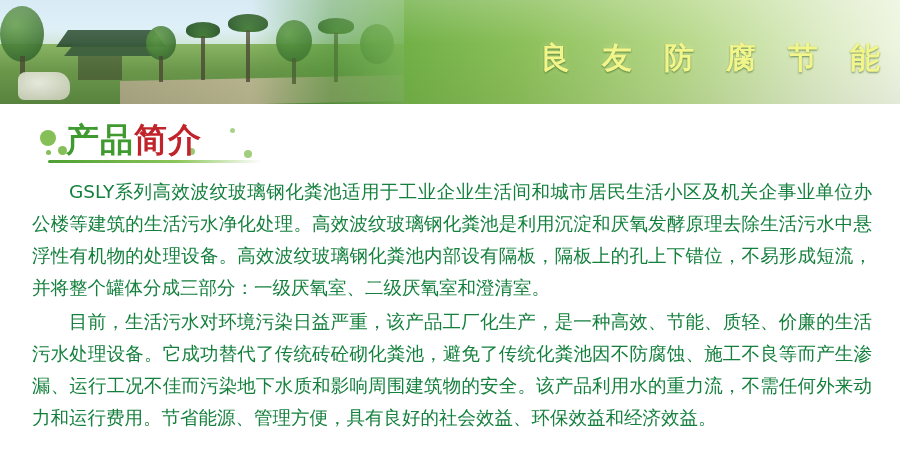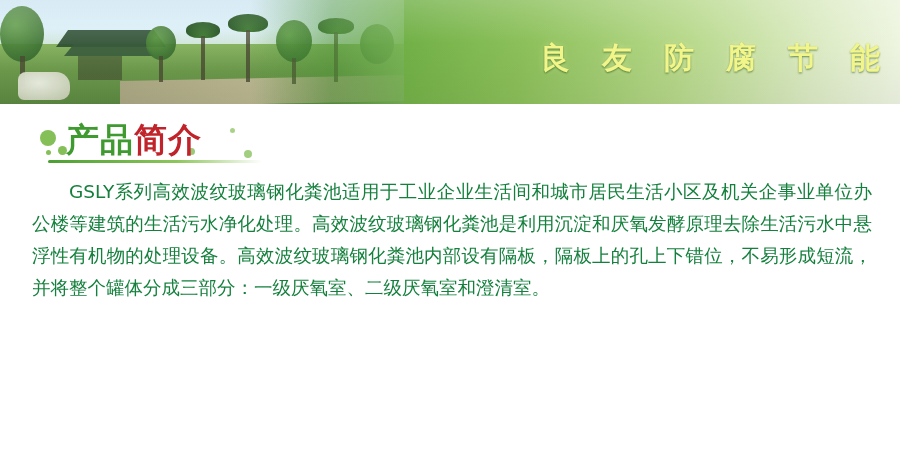--- a/index.html
+++ b/index.html
@@ -241,15 +241,16 @@
     <div class="head-dot" style="left:206px; top:34px; width:8px; height:8px; opacity:.65;"></div>
 
     <div class="head-text">
       <span class="t1">产品</span><span class="t2">简介</span>
     </div>
     <div class="head-underline"></div>
   </div>
 
   <div class="body-text">
     <p>GSLY系列高效波纹玻璃钢化粪池适用于工业企业生活间和城市居民生活小区及机关企事业单位办公楼等建筑的生活污水净化处理。高效波纹玻璃钢化粪池是利用沉淀和厌氧发酵原理去除生活污水中悬浮性有机物的处理设备。高效波纹玻璃钢化粪池内部设有隔板，隔板上的孔上下错位，不易形成短流，并将整个罐体分成三部分：一级厌氧室、二级厌氧室和澄清室。</p>
+    <p>目前，生活污水对环境污染日益严重，该产品工厂化生产，是一种高效、节能、质轻、价廉的生活污水处理设备。它成功替代了传统砖砼砌化粪池，避免了传统化粪池因不防腐蚀、施工不良等而产生渗漏、运行工况不佳而污染地下水质和影响周围建筑物的安全。该产品利用水的重力流，不需任何外来动力和运行费用。节省能源、管理方便，具有良好的社会效益、环保效益和经济效益。</p>
   </div>
 
 </div>
 
 </body></html>

